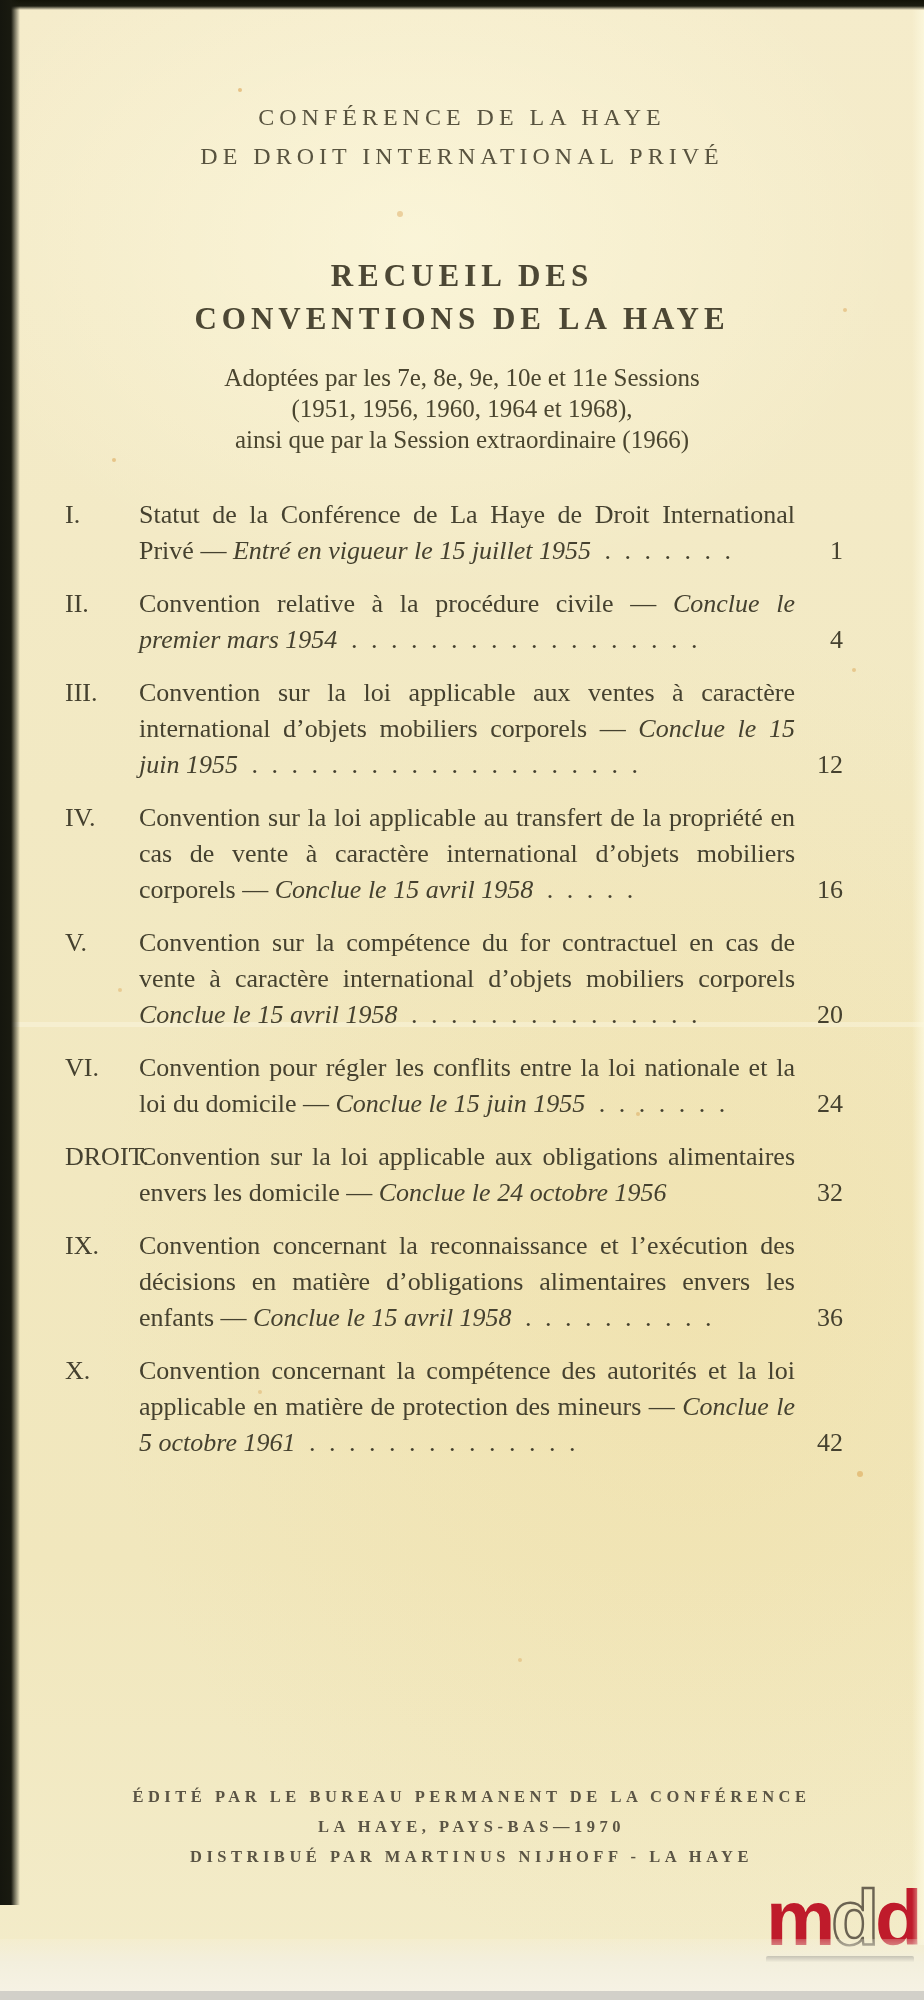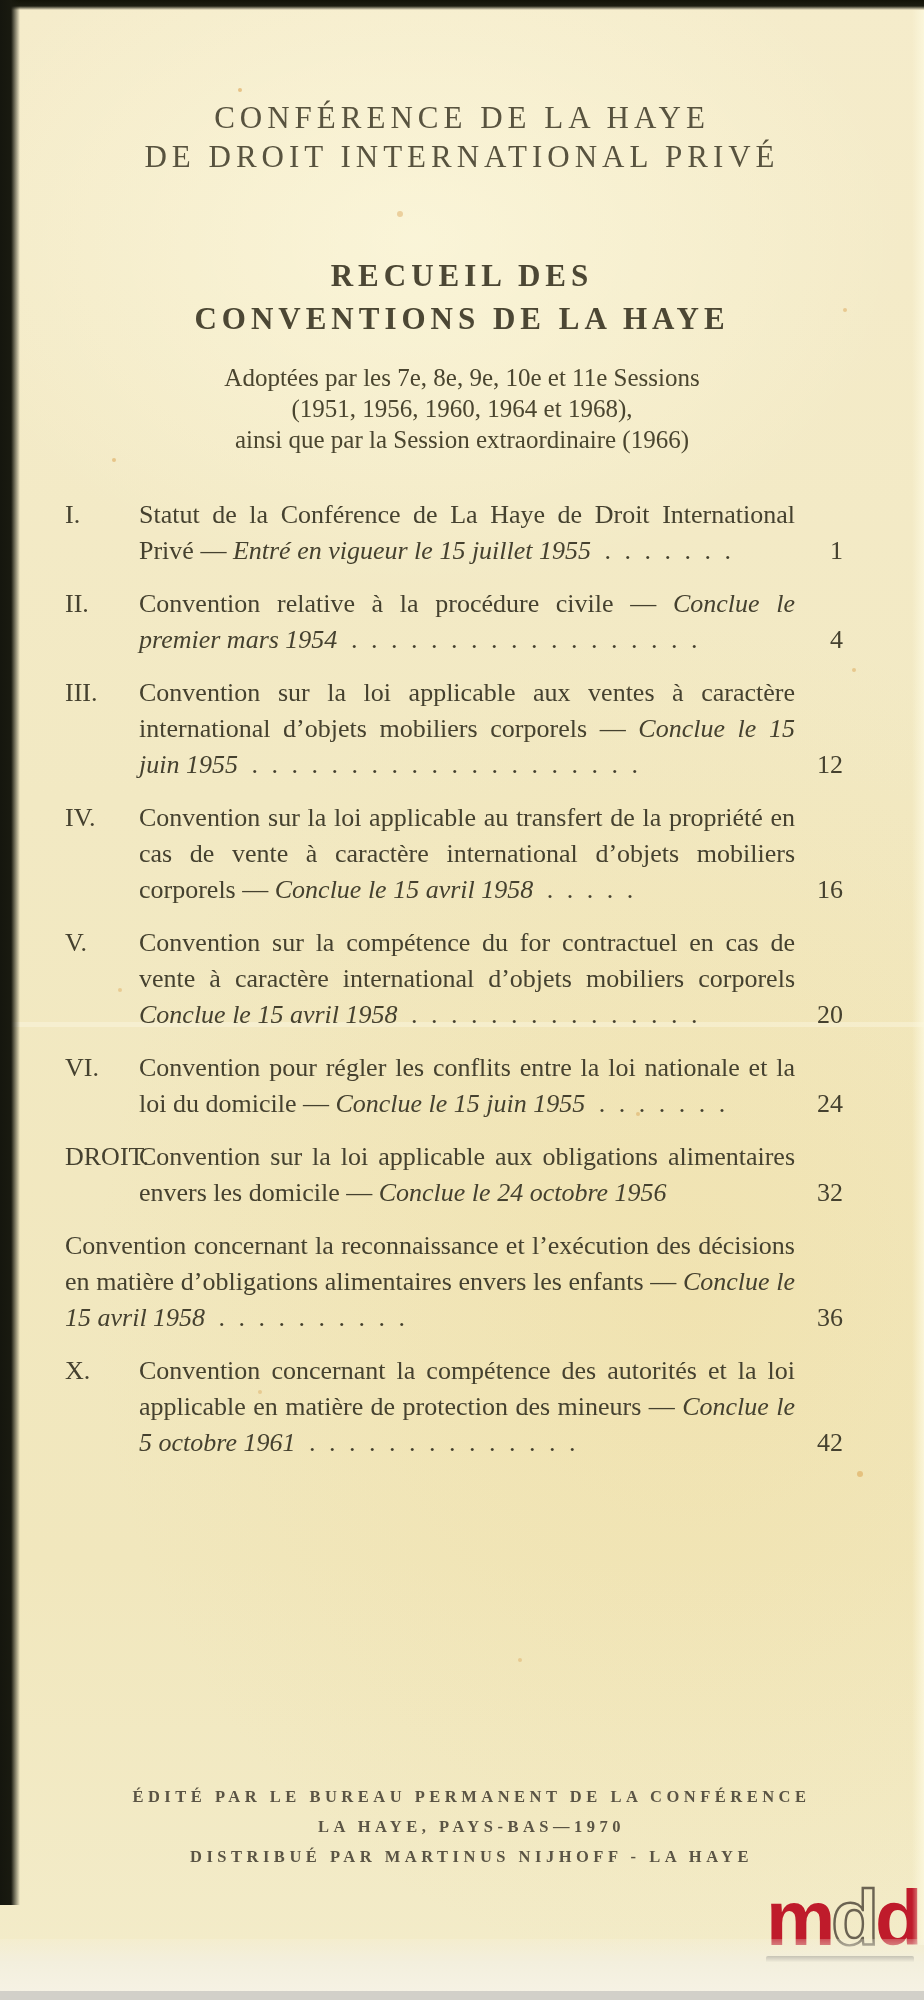--- a/index.html
+++ b/index.html
@@ -33,21 +33,21 @@
                843px 308px 0 rgba(215,150,60,.4),
                636px 1112px 0 rgba(210,140,50,.35),
                852px 668px 0 rgba(215,150,60,.4),
                118px 988px 0 rgba(215,150,60,.35),
                858px 1472px 0 1px rgba(215,150,60,.45),
                518px 1658px 0 rgba(210,140,50,.3),
                258px 1390px 0 rgba(210,140,50,.3);}
   
   .hdr{position:absolute;top:98px;left:0;width:100%;text-align:center;
     color:#58533f;font-weight:400;}
-  .hdr .l{font-size:31px;letter-spacing:5px;line-height:39px;}
+  .hdr .l{font-size:24px;letter-spacing:5px;line-height:39px;}
   .title{position:absolute;top:254px;left:0;width:100%;text-align:center;
     color:#4c4734;font-weight:700;}
   .title .l{font-size:31px;letter-spacing:5px;line-height:43px;}
   .subtitle{position:absolute;top:362px;left:0;width:100%;text-align:center;
     font-size:25px;line-height:31px;color:#4a452f;}
   
   .toc{position:absolute;top:497px;left:65px;width:778px;}
   .toc-entry{display:flex;margin-bottom:17px;font-size:26px;line-height:36px;}
   .toc-num{width:74px;flex:0 0 74px;text-align:left;}
   .toc-text{flex:1;text-align:justify;position:relative;padding-right:48px;}
@@ -115,20 +115,21 @@
       </div>
       <div class="toc-entry">
         <div class="toc-num">VI.</div>
         <div class="toc-text"><span>Convention pour régler les conflits entre la loi nationale et la loi du domicile — </span><i>Conclue le 15 juin 1955</i><span class="dots"> .  .  .  .  .  .  .</span><span class="toc-page">24</span></div>
       </div>
       <div class="toc-entry">
         <div class="toc-num">DROIT.</div>
         <div class="toc-text"><span>Convention sur la loi applicable aux obligations alimentaires envers les domicile — </span><i>Conclue le 24 octobre 1956</i><span class="dots"></span><span class="toc-page">32</span></div>
       </div>
       <div class="toc-entry">
+        <div class="toc-num">IX.</div>
         <div class="toc-text"><span>Convention concernant la reconnaissance et l’exécution des décisions en matière d’obligations alimentaires envers les enfants — </span><i>Conclue le 15 avril 1958</i><span class="dots">  .  .  .  .  .  .  .  .  .  .</span><span class="toc-page">36</span></div>
       </div>
       <div class="toc-entry">
         <div class="toc-num">X.</div>
         <div class="toc-text"><span>Convention concernant la compétence des autorités et la loi applicable en matière de protection des mineurs — </span><i>Conclue le 5 octobre 1961</i><span class="dots"> .  .  .  .  .  .  .  .  .  .  .  .  .  .</span><span class="toc-page">42</span></div>
       </div>
     </div>
 
   <div class="imprint">
     <div class="l">ÉDITÉ PAR LE BUREAU PERMANENT DE LA CONFÉRENCE</div>

